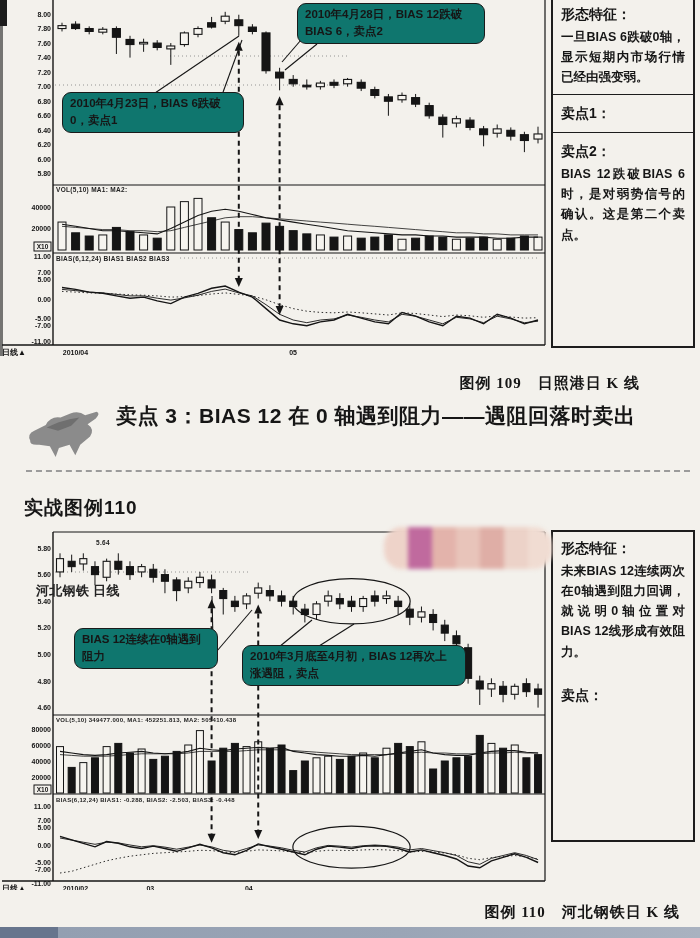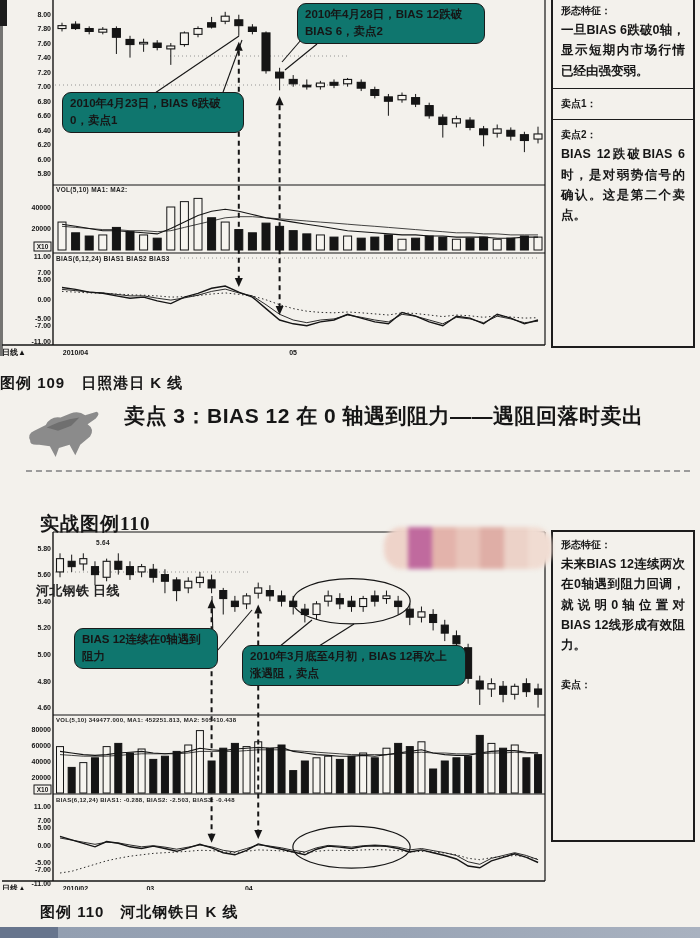--- a/index.html
+++ b/index.html
@@ -27,34 +27,34 @@
         font-weight:bold;font-size:11.5px;line-height:1.5;padding:2px 7px;z-index:5;}
   .c1a{left:297px;top:3px;width:172px;}
   .c1b{left:62px;top:92px;width:166px;}
   .c2a{left:74px;top:104px;width:128px;}
   .c2b{left:242px;top:121px;width:208px;}
   
   .panel{position:absolute;left:551px;width:144px;border:2px solid #1c1c1c;background:#f3f1ec;
         font-size:12.5px;font-weight:bold;line-height:1.62;padding:5px 8px 10px;box-sizing:border-box;z-index:4;}
   .panel1{top:-2px;height:350px;border-top:none;}
   .panel2{top:530px;height:312px;}
-  .panel h4{margin:0 0 1px;font-size:10px;}
+  .panel h4{margin:0 0 1px;font-size:14px;}
   .panel p{margin:0;text-align:justify;}
   .pdiv{border-top:1.5px solid #1c1c1c;margin:7px -8px;}
   .gap{height:22px;}
   
-  .fig-caption{position:absolute;font-family:Liberation Sans, sans-serif;font-weight:bold;
-        font-size:15px;letter-spacing:1px;text-align:left;}
+  .fig-caption{position:absolute;font-family:Liberation Serif, serif;font-weight:bold;
+        font-size:15px;letter-spacing:1px;text-align:right;}
   #cap109{left:0;top:374px;width:640px;}
   #cap110{left:40px;top:903px;width:640px;}
-  .heading-band{position:absolute;left:22px;top:402px;width:674px;display:flex;gap:20px;align-items:flex-start;}
+  .heading-band{position:absolute;left:22px;top:402px;width:674px;display:flex;gap:12px;align-items:flex-start;}
   .bull{width:82px;height:56px;flex:none;margin-top:4px;}
   .heading-text{font-size:21px;font-weight:bold;line-height:1.38;letter-spacing:.5px;margin:0;}
   .dashed-rule{position:absolute;left:26px;top:470px;width:664px;border-top:2px dashed #9b9b9b;}
-  .section-title{position:absolute;left:24px;top:495px;font-size:19px;font-weight:bold;margin:16px;letter-spacing:1px;font-family:Liberation Serif, serif;}
+  .section-title{position:absolute;left:24px;top:495px;font-size:19px;font-weight:bold;margin:0;letter-spacing:1px;}
   
   .redaction{position:absolute;left:384px;top:527px;width:168px;height:42px;border-radius:18px;
         display:flex;overflow:hidden;filter:blur(2px);z-index:6;}
   .redaction span{flex:1;}
 </style>
 </head>
 <body>
 
 <div class="page">
 

